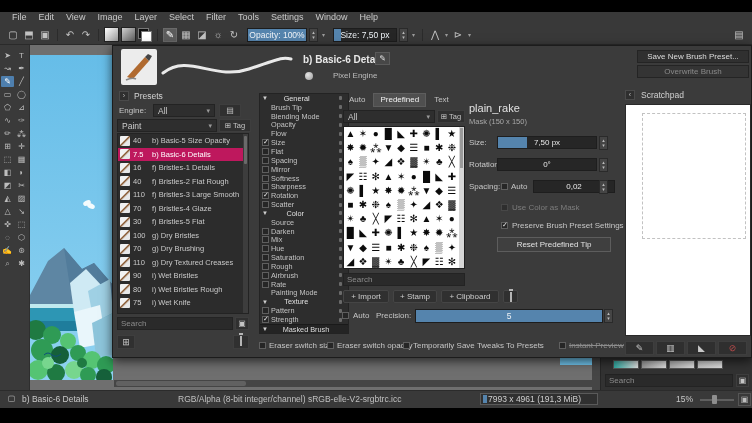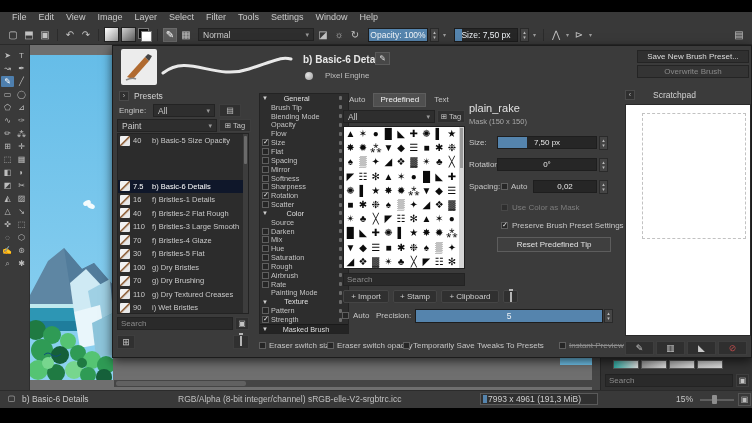--- a/index.html
+++ b/index.html
@@ -46,34 +46,34 @@
   #hscroll .thumb{position:absolute;left:2px;top:1px;width:130px;height:5px;background:#616161;border-radius:2px;}
   #vscroll-strip{position:absolute;left:592px;top:358px;width:8px;height:32px;background:#454545;}
   
   #dialog{position:absolute;left:112px;top:45px;width:640px;height:313px;background:#3b3b3b;
           border:1px solid #1c1c1c;box-shadow:0 3px 10px rgba(0,0,0,.65);box-sizing:border-box;font-size:8px;}
   #dialog .hd-thumb{position:absolute;left:8px;top:3px;width:36px;height:36px;background:#ececec;border-radius:2px;}
   #dialog .hd-stroke{position:absolute;left:46px;top:5px;width:136px;height:32px;}
   .dlg-title{position:absolute;left:190px;top:8px;font-size:10px;font-weight:bold;color:#e8e8e8;}
   .dlg-edit{position:absolute;left:262px;top:6px;width:15px;height:13px;background:#474747;border:1px solid #5a5a5a;
             box-sizing:border-box;text-align:center;line-height:11px;font-size:8px;color:#ddd;}
-  .dlg-engine{position:absolute;left:192px;top:25px;display:flex;align-items:center;gap:12px;color:#bdbdbd;font-size:8px;}
+  .dlg-engine{position:absolute;left:192px;top:25px;display:flex;align-items:center;gap:20px;color:#bdbdbd;font-size:8px;}
   .engine-dot{width:8px;height:8px;border-radius:50%;background:radial-gradient(circle at 35% 35%,#e5e5e5,#9a9a9a);}
   .hd-btn{position:absolute;left:524px;width:112px;height:13px;background:#303030;border:1px solid #242424;
           box-sizing:border-box;text-align:center;line-height:11px;font-size:8px;color:#dcdcdc;}
   .hd-btn.disabled{color:#8a8a8a;background:#343434;}
   
   .pre-head{position:absolute;left:6px;top:45px;display:flex;gap:5px;align-items:center;font-size:8.5px;color:#d5d5d5;}
   .sq-arrow{width:10px;height:10px;background:#2f2f2f;border:1px solid #4a4a4a;box-sizing:border-box;
             text-align:center;line-height:8px;font-size:7px;color:#bbb;}
   .plabel{font-size:8px;color:#c6c6c6;}
   #preset-list{position:absolute;left:4px;top:87px;width:132px;height:181px;background:#2c2c2c;
                border:1px solid #232323;box-sizing:border-box;overflow:hidden;}
   .prow{display:flex;align-items:center;height:13.5px;gap:3px;padding-left:2px;font-size:7.5px;color:#c9c9c9;}
-  .prow.psel{background:#0f172a;color:#fff;margin-top:32px;}
+  .prow.psel{background:#be185d;color:#fff;}
   .pthumb{width:10px;height:10px;flex:none;border-radius:1px;
           background:linear-gradient(135deg,#f2f2f2 40%,#8a5a32 50%,#e8e8e8 62%);}
   .psize{width:16px;flex:none;}
   .pname{white-space:nowrap;overflow:hidden;}
   .vscroll{position:absolute;right:0;top:0;width:5px;height:100%;background:#3d3d3d;}
   .vscroll .vth{position:absolute;left:1px;top:2px;width:3px;height:28px;background:#6a6a6a;border-radius:1px;}
   .input{background:#2a2a2a;border:1px solid #232323;color:#cfcfcf;font-size:8px;
          font-family:"Liberation Sans",sans-serif;box-sizing:border-box;padding:0 3px;}
   .input::placeholder{color:#8b8b8b;}
   .sqbtn{background:#303030;border:1px solid #3e3e3e;box-sizing:border-box;text-align:center;color:#c5c5c5;}
@@ -106,21 +106,21 @@
   .dbtn{position:absolute;height:13px;background:#303030;border:1px solid #454545;border-radius:2px;
         box-sizing:border-box;font-size:8px;line-height:11px;text-align:center;color:#cccccc;}
   
   .set-label{position:absolute;font-size:8px;color:#c9c9c9;}
   .sfield{position:absolute;height:13px;background:#262626;border:1px solid #1e1e1e;box-sizing:border-box;overflow:hidden;}
   .sfield .fill{position:absolute;left:0;top:0;bottom:0;background:#5584ad;}
   .sfield .lbl{position:relative;display:block;text-align:center;font-size:8px;line-height:11px;color:#e8e8e8;}
   .reset-btn{position:absolute;left:384px;top:191px;width:114px;height:15px;background:#3f3f3f;
              border:1px solid #5d5d5d;box-sizing:border-box;text-align:center;line-height:13px;font-size:8px;color:#e2e2e2;}
   
-  .sp-head{position:absolute;left:512px;top:44px;display:flex;gap:18px;align-items:flex-end;font-size:8.5px;color:#d2d2d2;}
+  .sp-head{position:absolute;left:512px;top:44px;display:flex;gap:6px;align-items:flex-end;font-size:8.5px;color:#d2d2d2;}
   #sp-canvas{position:absolute;left:512px;top:58px;width:126px;height:232px;background:#fff;border:1px solid #2a2a2a;box-sizing:border-box;}
   #sp-rect{position:absolute;left:16px;top:8px;width:102px;height:124px;border:1px dashed #c2c2c2;}
   #sp-buttons{position:absolute;left:512px;top:295px;display:flex;gap:2px;}
   .spbtn{width:29px;height:14px;background:#2f2f2f;border:1px solid #3e3e3e;box-sizing:border-box;
          text-align:center;line-height:12px;font-size:9px;color:#c9c9c9;}
   
   .fitem{position:absolute;top:295px;display:flex;gap:3px;align-items:center;font-size:8px;color:#c6c6c6;}
   .fitem.off .flbl{color:#8d8d8d;text-decoration:line-through;}
   
   #docker{position:absolute;left:600px;top:358px;width:152px;height:32px;background:#323232;border-left:1px solid #262626;box-sizing:border-box;}
@@ -171,24 +171,20 @@
     <span class="gsw" style="background:linear-gradient(135deg,#cfcfcf,#5c5c5c);"></span>
     <span class="fgbg">
       <span class="fg"></span>
       <span class="bg"></span>
     </span>
     <span class="tsep"></span>
     <span id="tb-brush" style="display:flex;gap:2px;">
         <span class="tbtn pressed">✎</span>
         <span class="tbtn">▦</span>
       </span>
-    <span class="combo" style="width:116px;margin-left:3px;">
-      <span>Normal</span>
-      <span class="dd">▾</span>
-    </span>
     <span id="tb-mode" style="display:flex;gap:2px;">
         <span class="tbtn">◪</span>
         <span class="tbtn">☼</span>
         <span class="tbtn">↻</span>
       </span>
     <span class="tslider" style="width:60px;margin-left:4px;">
       <span class="fill" style="width:100%;"></span>
       <span class="lbl">Opacity: 100%</span>
     </span>
     <span class="spin"></span>
@@ -695,21 +691,21 @@
 
     <div class="set-label" style="left:356px;top:114px;">Rotation:</div>
     <div class="sfield" style="left:384px;top:112px;width:100px;">
       <span class="lbl">0°</span>
     </div>
     <span class="spin" style="position:absolute;left:486px;top:112px;"></span>
 
     <div class="set-label" style="left:356px;top:136px;">Spacing:</div>
     <span class="cb" style="position:absolute;left:388px;top:137px;"></span>
     <span class="plabel" style="position:absolute;left:398px;top:136px;">Auto</span>
-    <div class="sfield" style="left:420px;top:134px;width:64px;">
+    <div class="sfield" style="left:420px;top:134px;width:82px;">
       <span class="lbl">0,02</span>
     </div>
     <span class="spin" style="position:absolute;left:486px;top:134px;"></span>
 
     <span class="cb dis" style="position:absolute;left:388px;top:158px;"></span>
     <span class="plabel" style="position:absolute;left:399px;top:157px;color:#7d7d7d;">Use Color as Mask</span>
 
     <span class="cb on" style="position:absolute;left:388px;top:176px;"></span>
     <span class="plabel" style="position:absolute;left:399px;top:175px;">Preserve Brush Preset Settings</span>
 

